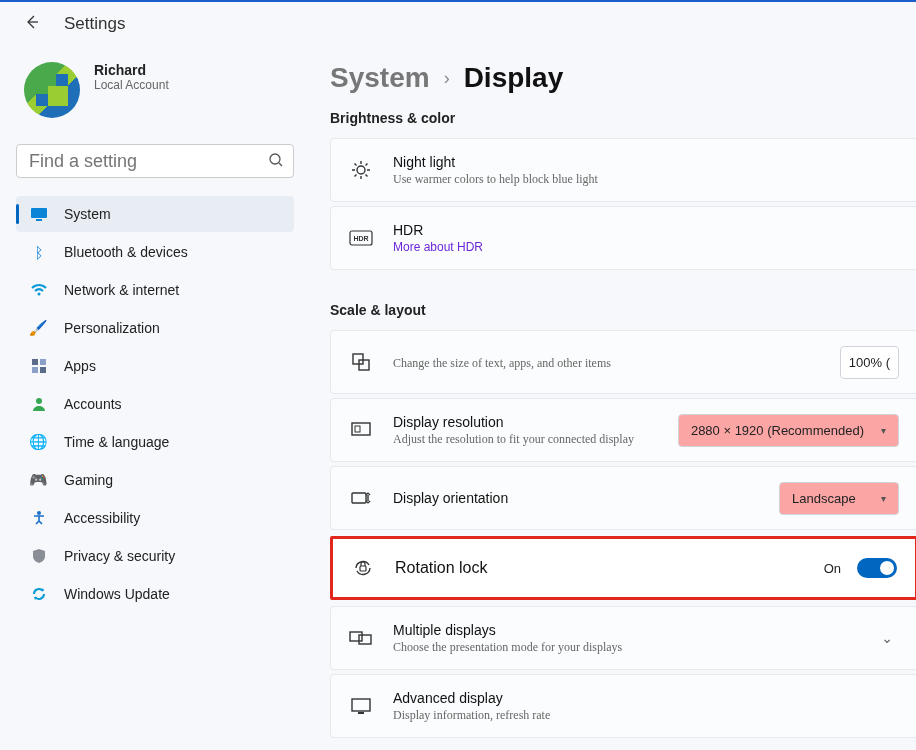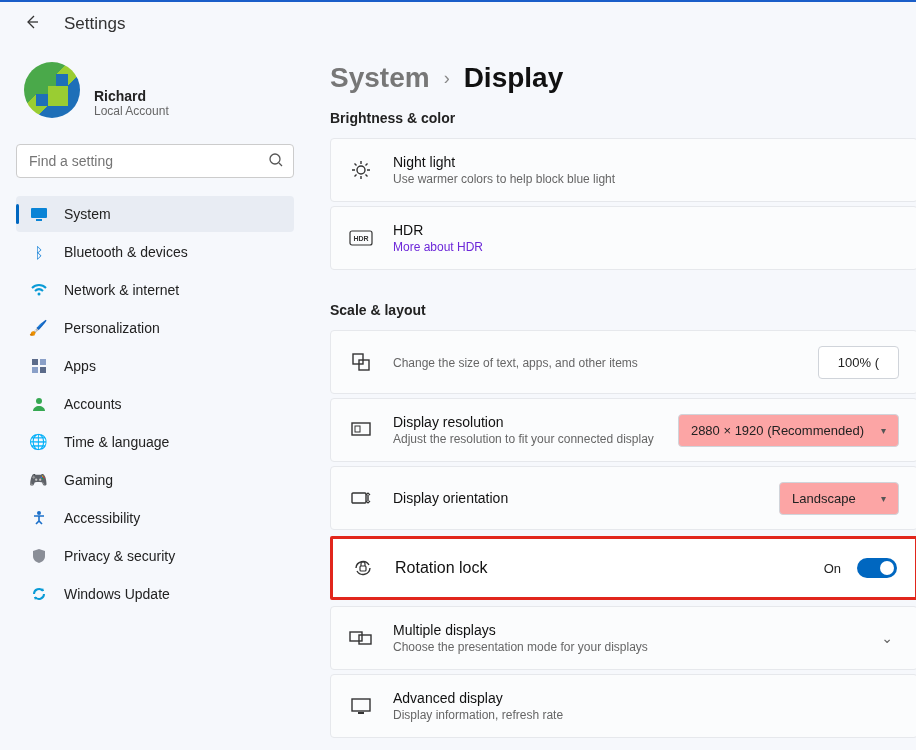--- a/index.html
+++ b/index.html
@@ -2,49 +2,49 @@
 <html><head>
 <meta charset="utf-8">
 <style>
 * { margin: 0; padding: 0; box-sizing: border-box; font-family: "Segoe UI", sans-serif; }
 body { background: #f6f8fc; width: 916px; height: 750px; overflow: hidden; position: relative; border-top: 2px solid #1a5ec9; }
 .header { height: 44px; display: flex; align-items: center; padding: 0 24px; gap: 24px; }
 .back-btn { background: none; border: none; cursor: pointer; font-size: 16px; color: #333; }
 .header-title { font-size: 17px; color: #333; }
 .container { display: flex; height: calc(100% - 44px); }
 .sidebar { width: 310px; padding: 8px 16px; }
-.user-block { display: flex; align-items: flex-end; gap: 14px; padding: 8px 8px 20px 8px; }
+.user-block { display: flex; align-items: flex-start; gap: 14px; padding: 8px 8px 20px 8px; }
 .avatar { width: 56px; height: 56px; border-radius: 50%; background: linear-gradient(135deg,#4aa94a 0%,#4aa94a 40%,#9acd32 40%,#9acd32 60%,#1e6fb8 60%); display:flex; align-items:center; justify-content:center; overflow:hidden; }
 .avatar svg { width:56px; height:56px; }
 .user-name { font-size: 14px; font-weight: 600; color: #222; }
 .user-sub { font-size: 12px; color: #666; }
 .search-wrap { position: relative; margin: 6px 0 18px 0; }
-.search { width: 100%; height: 34px; border: 1px solid #ccc; border-radius: 4px; background: #fff; padding: 0 36px 0 12px; font-size: 14px; color: #15803d; }
+.search { width: 100%; height: 34px; border: 1px solid #ccc; border-radius: 4px; background: #fff; padding: 0 36px 0 12px; font-size: 18px; color: #15803d; }
 .search-icon { position: absolute; right: 10px; top: 8px; color: #555; }
 .nav { list-style: none; }
 .nav-item { display: flex; align-items: center; gap: 16px; padding: 9px 14px; border-radius: 4px; font-size: 14px; color: #222; cursor: pointer; margin-bottom: 2px; }
 .nav-item.active { background: #e8ecf3; position: relative; }
 .nav-item.active::before { content:""; position:absolute; left:0; top:8px; bottom:8px; width:3px; background:#0067c0; border-radius:2px; }
 .nav-icon { width: 18px; height: 18px; display: inline-flex; align-items: center; justify-content: center; font-size: 15px; }
 .main { flex: 1; padding: 16px 0 0 20px; overflow: hidden; }
 .breadcrumb { display: flex; align-items: center; gap: 14px; margin-bottom: 16px; }
 .bc-parent { font-size: 28px; font-weight: 600; color: #777; cursor: pointer; }
 .bc-sep { color: #888; font-size: 18px; }
 .bc-current { font-size: 28px; font-weight: 600; color: #111; }
 .section-title { font-size: 14px; font-weight: 600; color: #222; margin: 8px 0 12px 0; }
 .card { background: #fbfcfd; border: 1px solid #e6e8ec; border-radius: 4px; margin-bottom: 4px; display: flex; align-items: center; padding: 14px 18px; gap: 20px; min-height: 64px; }
 .card-icon { width: 24px; height: 24px; display: flex; align-items: center; justify-content: center; color: #333; flex-shrink:0; }
 .card-body { flex: 1; }
 .card-title { font-size: 14px; color: #111; }
-.card-sub { font-size: 12px; color: #666; margin-top: 2px; }
+.card-sub { font-size: 12px; color: #666; margin-top: 2px; font-family: Liberation Serif, serif; }
 .card-link { font-size: 12px; color: #6d28d9; margin-top: 2px; cursor:pointer; }
 .card-trail { display: flex; align-items: center; gap: 10px; }
 .dropdown { border: 1px solid #d0d4da; background: #fca5a5; border-radius: 4px; padding: 8px 34px 8px 12px; font-size: 13px; color: #222; position: relative; cursor:pointer; min-width: 120px; text-align:left; }
 .dropdown::after { content: "\25BE"; position: absolute; right: 12px; top: 50%; transform: translateY(-50%); font-size: 10px; color: #555; }
-.value-btn { border: 1px solid #d0d4da; background: #fff; border-radius: 4px; padding: 8px 19px; font-size: 13px; color: #222; cursor:pointer; }
+.value-btn { border: 1px solid #d0d4da; background: #fff; border-radius: 4px; padding: 8px 8px; font-size: 13px; color: #222; cursor:pointer; }
 .chev { color: #666; font-size: 14px; cursor:pointer; padding:0 6px; }
 .highlight { border: 3px solid #e1261c; border-radius: 2px; background: #fff; }
 .toggle { width: 40px; height: 20px; border-radius: 10px; background: #0067c0; position: relative; cursor:pointer; }
 .toggle::after { content:""; position:absolute; right:3px; top:3px; width:14px; height:14px; background:#fff; border-radius:50%; }
 .toggle-label { font-size: 13px; color: #222; margin-right: 6px; }
 .spacer { height: 20px; }
 .clipped-right { margin-right: -2px; }
 .cards-wrap { padding-right: 0; }
 </style>
 </head>

